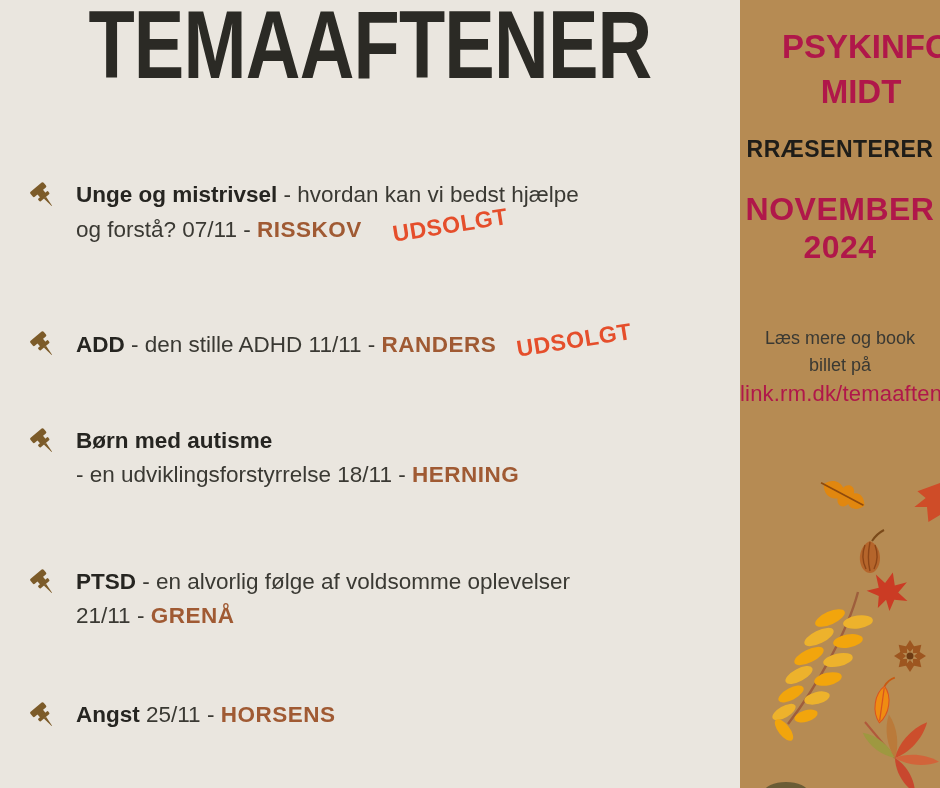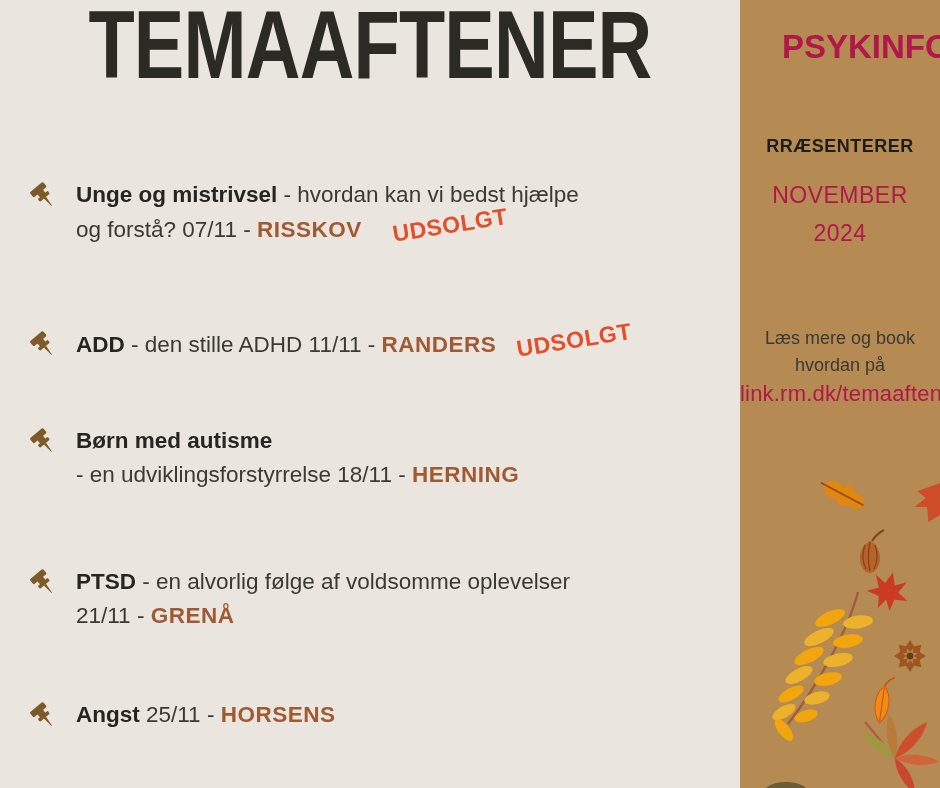--- a/index.html
+++ b/index.html
@@ -24,23 +24,23 @@
   .soldout{display:inline-block;font-weight:700;color:var(--soldout-red);
            font-size:23px;letter-spacing:.5px;
            transform:rotate(-9deg) translateY(5px);transform-origin:left center;}
   .soldout.ml-lg{margin-left:30px;} .soldout.ml-sm{margin-left:20px;}
   .ev1{top:146px;} .ev2{top:295px;} .ev3{top:392px;} .ev4{top:533px;} .ev5{top:666px;}
   
   .sidebar{position:absolute;top:0;right:0;width:200px;height:788px;
            background:var(--sidebar-background);text-align:center;}
   .brand{position:absolute;top:24px;left:0;right:0;font-size:33px;font-weight:700;
          line-height:45px;color:var(--crimson);letter-spacing:0;padding-left:42px;}
-  .presents{position:absolute;top:136px;left:0;right:0;font-size:18px;font-weight:700;
+  .presents{position:absolute;top:136px;left:0;right:0;font-size:23px;font-weight:700;
             color:var(--presents-ink);letter-spacing:.5px;}
-  .month{position:absolute;top:176px;left:0;right:0;font-size:23px;font-weight:400;
+  .month{position:absolute;top:190px;left:0;right:0;font-size:32px;font-weight:700;
          line-height:38px;color:var(--crimson);letter-spacing:.5px;}
   .ctagroup{position:absolute;top:325px;left:0;right:0;font-size:18px;line-height:27px;
             color:#3A3933;}
   .booklink{display:block;font-size:22px;color:var(--crimson);text-decoration:none;
             margin-top:1px;letter-spacing:.2px;cursor:pointer;}
   .leaves{position:absolute;right:0;bottom:0;width:200px;height:348px;display:block;}
 </style>
 </head>
 <body>
 
@@ -122,29 +122,30 @@
       </svg>
       <div class="event-text">
         <div><span class="lead">Angst</span><span> 25/11 - </span><span class="loc">HORSENS</span></div>
       </div>
     </div>
   </div>
 
   <div class="sidebar">
     <div class="brand">
       <div>PSYKINFO</div>
+      <div>MIDT</div>
     </div>
     <div class="presents">RRÆSENTERER</div>
     <div class="month">
       <div>NOVEMBER</div>
       <div>2024</div>
     </div>
     <div class="ctagroup">
       <div>Læs mere og book</div>
-      <div>hvordan på</div>
+      <div>billet på</div>
       <a class="booklink">link.rm.dk/temaaften</a>
     </div>
 
     <svg class="leaves" viewBox="0 0 200 348">
 
       <g transform="translate(104,55) rotate(-62)">
         <path fill="#E1870F" d="M0,-23 C8,-19 11,-11 6,-4 C13,-2 13,6 6,8 C11,14 5,21 0,23 C-5,21 -11,14 -6,8 C-13,6 -13,-2 -6,-4 C-11,-11 -8,-19 0,-23 Z"></path>
         <path stroke="#8F4A0C" stroke-width="1.6" fill="none" d="M0,-26 L0,22"></path>
       </g>
 

